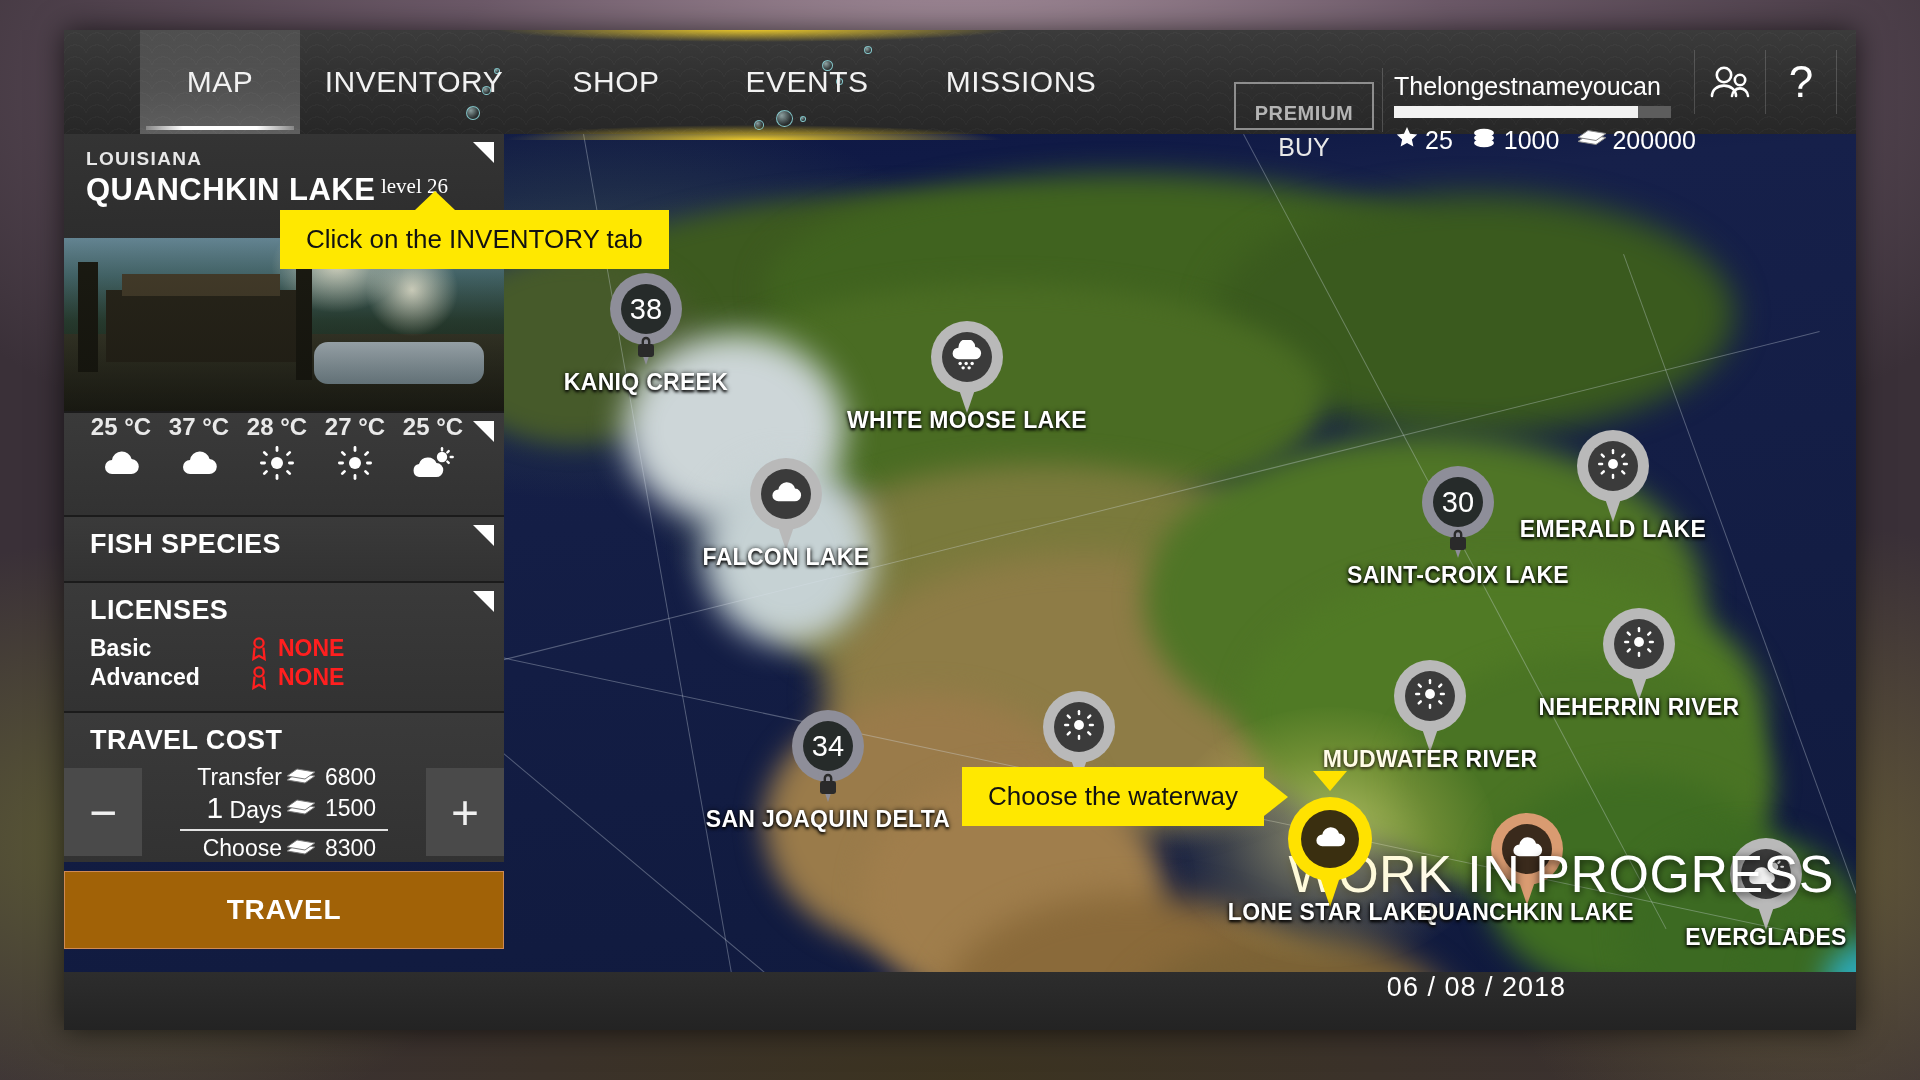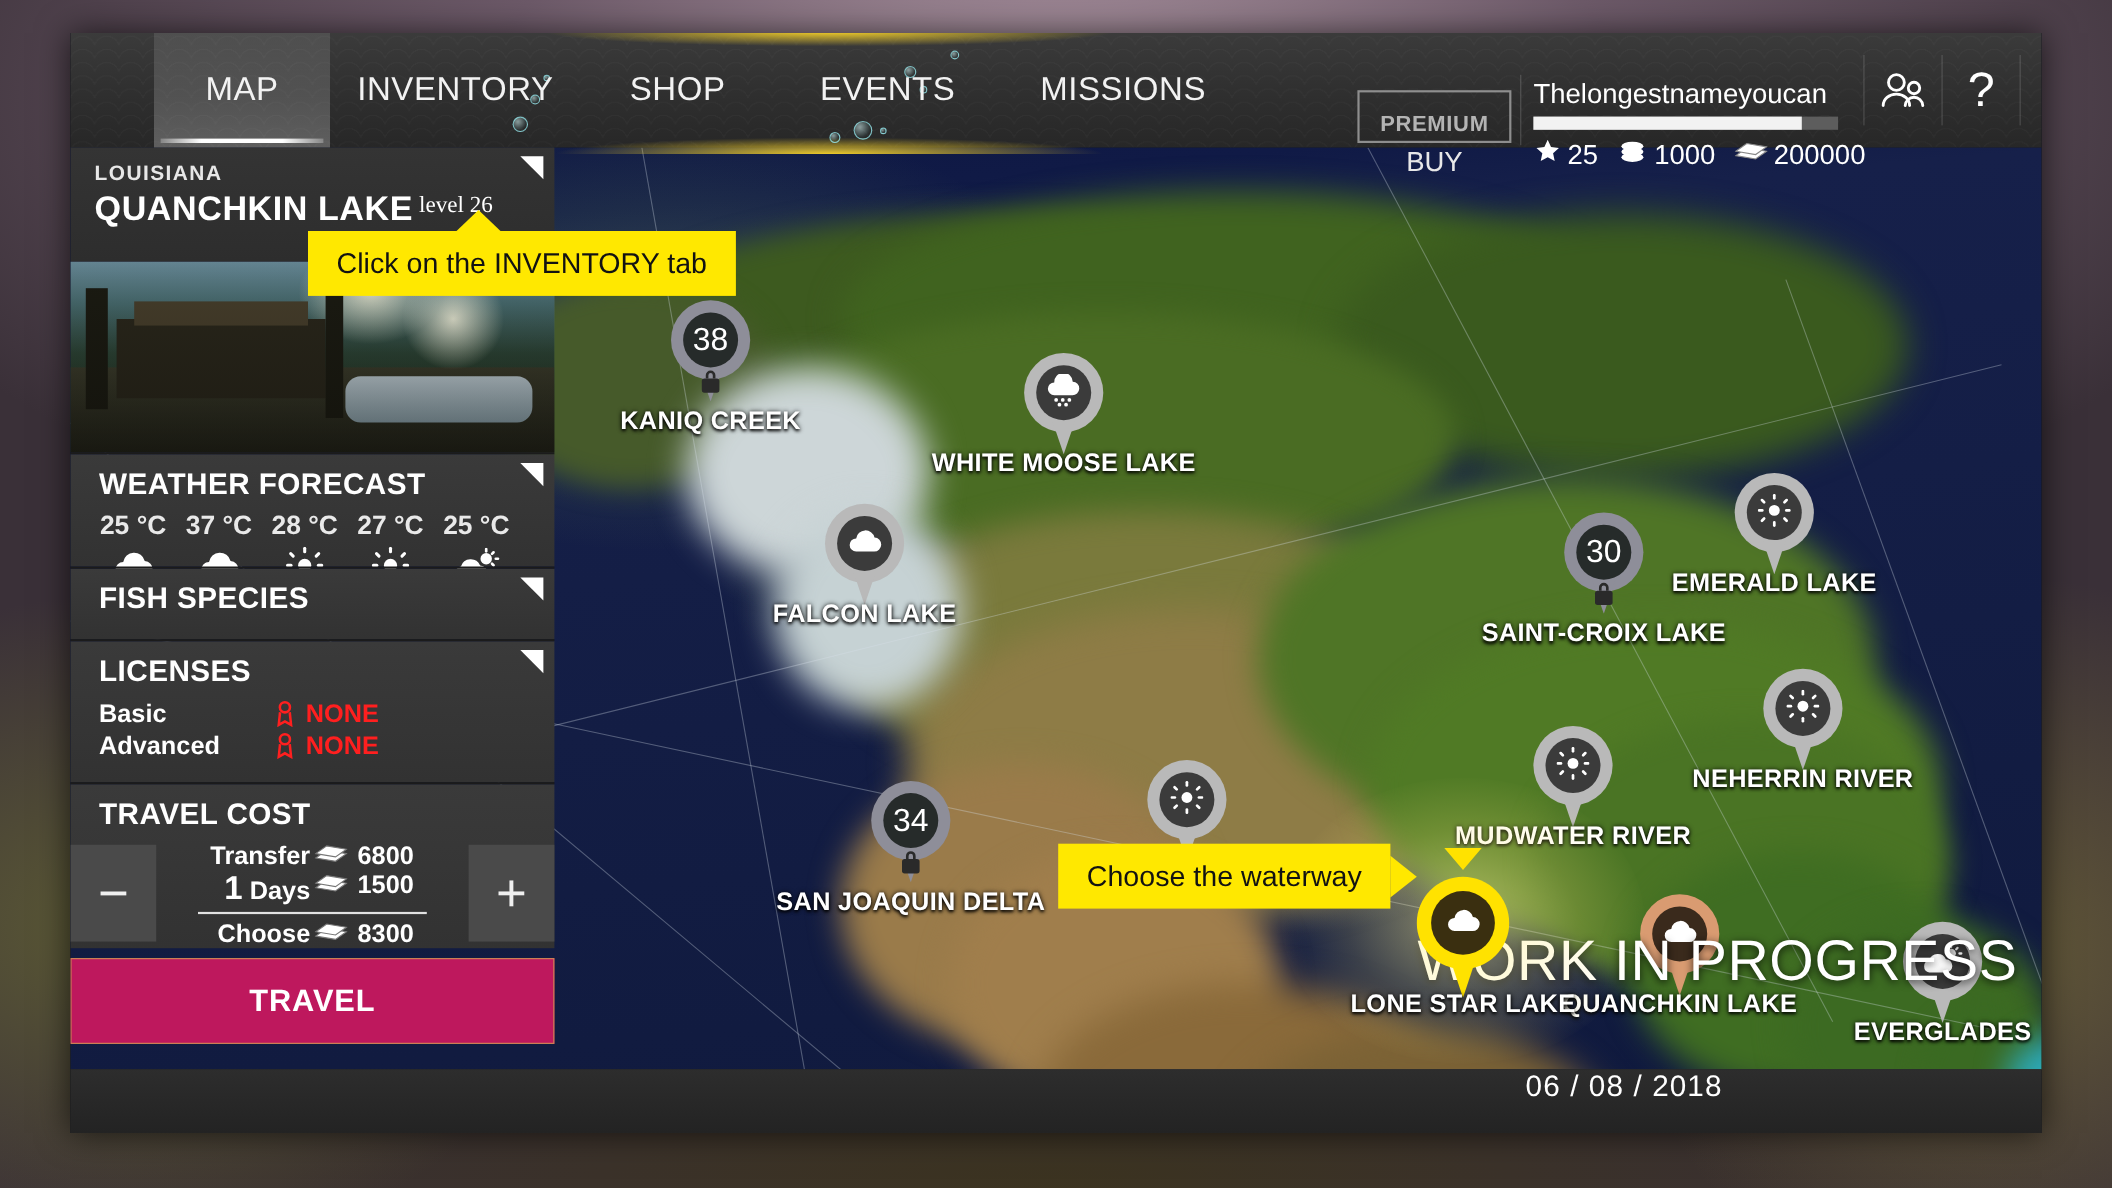--- a/index.html
+++ b/index.html
@@ -225,28 +225,28 @@
   .licval{ color:#ff1f1f; font-size:23px; font-weight:bold; display:flex; align-items:center; gap:10px; }
 
   #travel{ top:577px; height:151px; }
   #tvbody{ position:relative; display:flex; align-items:stretch; }
   .step{
     width:78px; background:#4a4a4a; color:#f0f0f0; font-size:48px;
     display:flex; align-items:center; justify-content:center; cursor:pointer; user-select:none;
     margin:4px 0 6px;
   }
   #tvmid{ flex:1; padding:0 10px; }
-  .tvline{ display:flex; align-items:flex-start; justify-content:center; color:#fff; font-size:23px; font-weight:bold; gap:4px; }
+  .tvline{ display:flex; align-items:center; justify-content:center; color:#fff; font-size:23px; font-weight:normal; gap:4px; }
   .tvline .lbl{ width:120px; text-align:right; }
   .tvline .amt{ width:120px; display:flex; align-items:center; gap:9px; }
   .tvrule{ height:2px; background:#e2e2e2; margin:4px 28px; }
 
   #travelbtn{
     position:absolute; left:0; top:737px; width:440px; height:78px;
-    background:#be185d; border:1px solid #cf8a54;
+    background:#a16207; border:1px solid #cf8a54;
     display:flex; align-items:center; justify-content:center;
     color:#fff; font-size:28px; font-weight:bold; letter-spacing:.8px; cursor:pointer;
   }
 
   
   #bottom{
     position:absolute; left:0; top:942px; width:1792px; height:58px;
     background:linear-gradient(180deg,#2d2d2d,#232323);
     display:flex; justify-content:flex-end; padding-right:290px;
   }
@@ -622,21 +622,20 @@
       <div class="ph" style="left:42px;top:52px;width:190px;height:72px;background:#2a2419;"></div>
       <div class="ph" style="left:58px;top:36px;width:158px;height:22px;background:#4a3e2b;"></div>
       <div class="ph" style="left:14px;top:24px;width:20px;height:110px;background:#1a170f;"></div>
       <div class="ph" style="left:232px;top:24px;width:16px;height:118px;background:#1a170f;"></div>
       <div class="ph" style="left:250px;top:104px;width:170px;height:42px;background:linear-gradient(180deg,#c8d4dd,#8fa3ae);border-radius:14px;"></div>
       <div class="ph" style="left:300px;top:4px;width:96px;height:96px;border-radius:50%;background:radial-gradient(circle,rgba(255,252,230,.95),rgba(255,250,210,0) 68%);"></div>
       <div class="ph" style="left:0;top:0;width:440px;height:173px;background:linear-gradient(180deg,rgba(30,50,40,.12),rgba(10,14,10,.38));"></div>
     </div>
 
     <div class="section scaletex" id="weather">
-      <div class="sec-title">WEATHER FORECAST</div>
       <div class="caret"></div>
       <div id="wrow">
           <div class="wcell">
             <div class="wtemp">25 °C</div>
             <div class="wicon">
               <svg width="40" height="28" viewBox="0 0 40 28">
                 <path fill="#fff" d="M11 25h19a7.5 7.5 0 0 0 .6-15A10 10 0 0 0 11 11a7 7 0 0 0 0 14z"></path>
               </svg>
             </div>
           </div>

